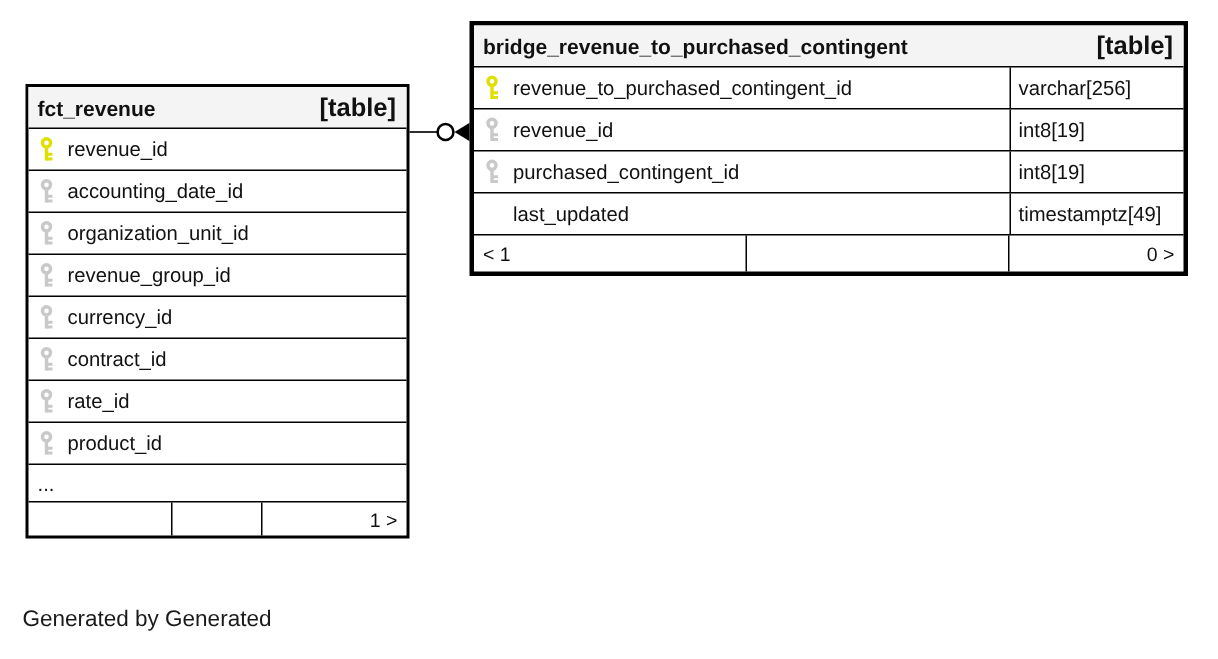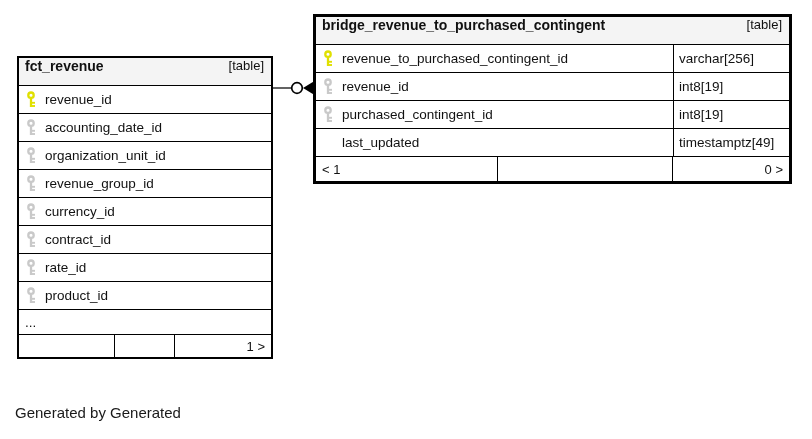--- a/index.html
+++ b/index.html
@@ -24,28 +24,29 @@
   .er-table {
     position: absolute;
     z-index: 2;
     background: #ffffff;
     border: 2px solid #000000;
     font-size: 13.5px;
   }
   .er-table.main { border-width: 3px; }
   .tbl-header {
     display: flex;
+    align-items: center;
     justify-content: space-between;
     height: 28px;
     padding: 0 7px 0 6px;
     background: #f4f4f4;
     border-bottom: 1px solid #000000;
   }
   .tbl-name { font-weight: bold; font-size: 14px; }
-  .tbl-tag { font-size: 13px; font-weight: normal; }
+  .tbl-tag { font-size: 17px; font-weight: bold; }
   .tbl-row {
     display: flex;
     align-items: center;
     height: 28px;
     border-bottom: 1px solid #000000;
   }
   .row-main {
     display: flex;
     align-items: center;
     flex: 1 1 auto;

